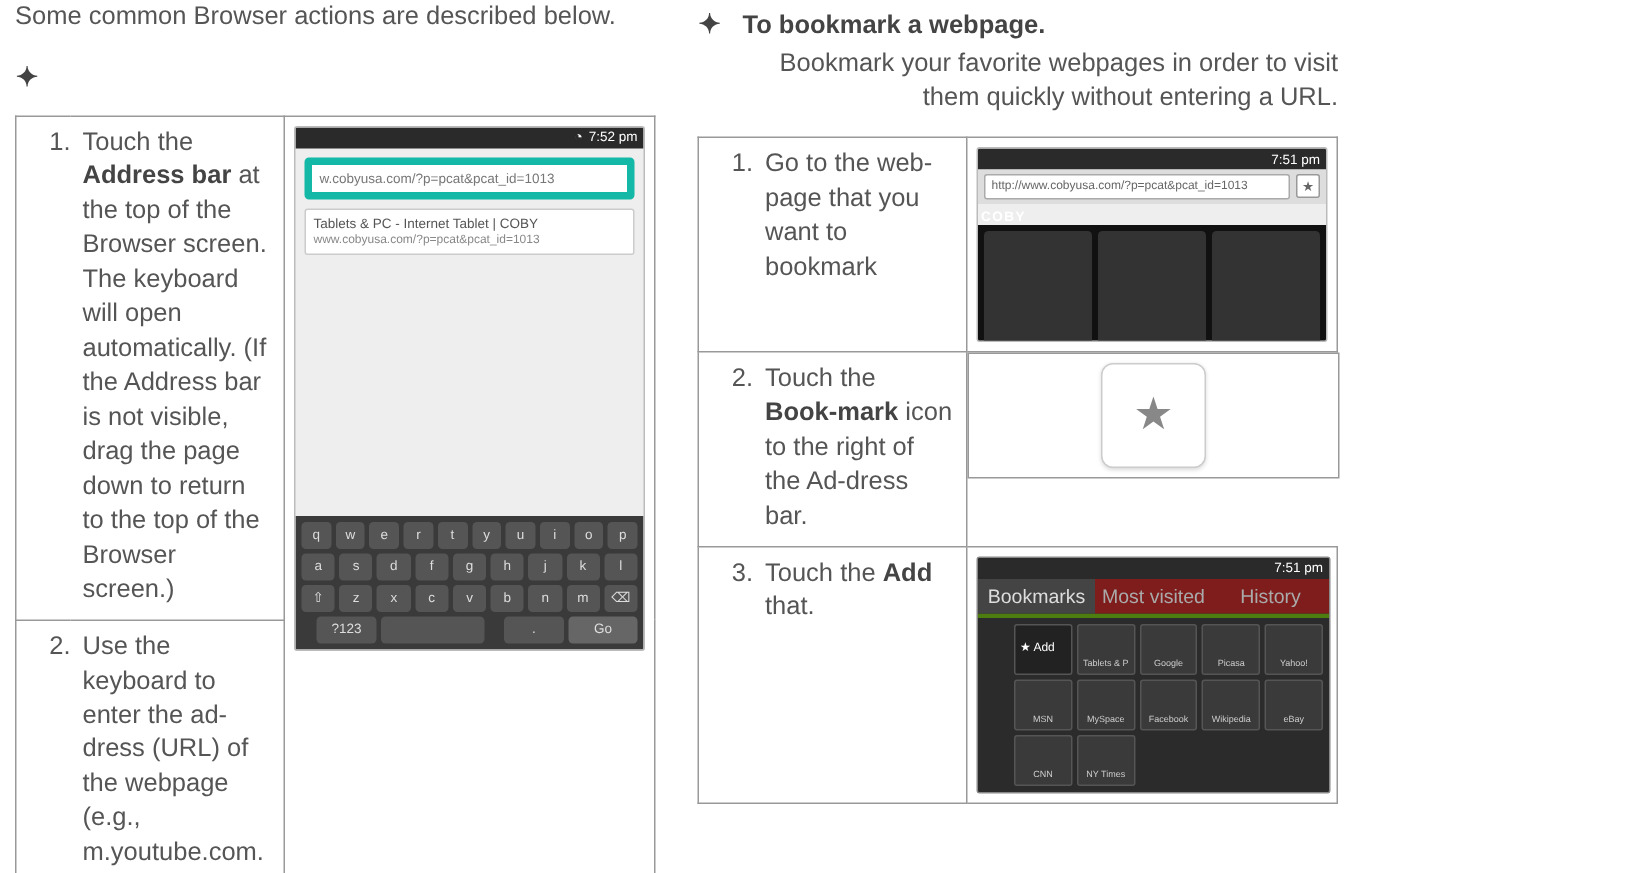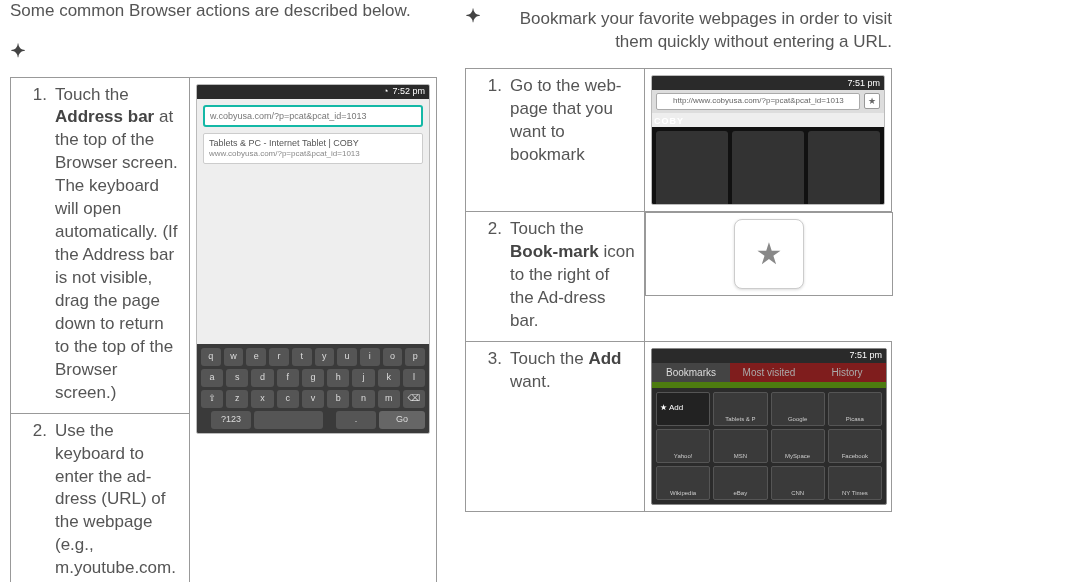--- a/index.html
+++ b/index.html
@@ -90,21 +90,21 @@
     height: 14px;
     display: flex;
     justify-content: flex-end;
     align-items: center;
     padding: 0 4px;
     gap: 4px;
   }
   .urlbox {
     margin: 6px;
     background: #fff;
-    border: 2px solid #14b8a6;
+    border: 5px solid #14b8a6;
     border-radius: 3px;
     font-size: 9px;
     color: #777;
     padding: 3px 5px;
     white-space: nowrap;
     overflow: hidden;
     text-overflow: ellipsis;
   }
   .suggest {
     margin: 0 6px 4px 6px;
@@ -164,21 +164,21 @@
     gap:4px;
     background:#ddd;
   }
   .urlline .field {
     flex:1;
     background:#fff;
     border:1px solid #aaa;
     border-radius:2px;
     font-size:8px;
     color:#666;
-    padding:2px 16px;
+    padding:2px 4px;
     white-space:nowrap;
     overflow:hidden;
   }
   .bm {
     width:14px;height:14px;
     background:#fff;border:1px solid #999;border-radius:2px;
     font-size:9px; color:#666;
     display:flex;align-items:center;justify-content:center;
   }
   .cobylogo {
@@ -203,37 +203,38 @@
   }
   .shot4inner {
     width:100%;
     background:#2b2b2b;
     border:1px solid #888;
     border-radius:2px;
     overflow:hidden;
   }
   .tabs {
     display:flex;
-    font-size:10px;
+    font-size:13px;
     color:#aaa;
-    border-bottom:6px solid #4d7c0f;
+    border-bottom:3px solid #4d7c0f;
     justify-content:flex-end;
   }
   .tab {
     flex:1;
     text-align:center;
     padding:3px 0;
     background:#7f1d1d;
   }
   .tab:first-child { background:#444; color:#ddd; }
   .grid {
     display:grid;
-    grid-template-columns: repeat(4, 1fr);
+    grid-template-columns: repeat(5, 1fr);
     gap:3px;
     padding:4px;
+    margin-left:20px;
   }
   .tile {
     height:30px;
     background:#3a3a3a;
     border:1px solid #555;
     border-radius:2px;
     font-size:6px;
     color:#ccc;
     display:flex;
     align-items:flex-end;
@@ -338,20 +339,21 @@
         </td>
       </tr>
     </tbody>
       </table>
   </div>
 
   <div class="col">
     <div class="heading">
       <span class="marker">✦</span>
       <div>
+        <span><span class="b">To bookmark a webpage</span><span>.</span></span>
         <div class="subtext">Bookmark your favorite webpages in order to visit them quickly without entering a URL.</div>
       </div>
     </div>
 
     <table class="box">
       <tbody>
           <tr>
         <td class="num">1.</td>
         <td class="txt">
           <span>Go to the web-page that you want to bookmark</span>
@@ -379,21 +381,21 @@
         <td class="txt">
           <span>Touch the </span><span class="b">Book-mark</span><span> icon to the right of the Ad-dress bar.</span>
         </td>
         <td class="img shot3">
           <div class="bigicon">★</div>
         </td>
       </tr>
       <tr>
         <td class="num">3.</td>
         <td class="txt">
-          <span>Touch the </span><span class="b">Add</span><span> want.</span>
+          <span>Touch the </span><span class="b">Add</span><span> that.</span>
         </td>
         <td class="img">
           <div class="shot4inner">
             <div class="statusbar">
               <span>7:51 pm</span>
             </div>
             <div class="tabs">
               <div class="tab">Bookmarks</div>
               <div class="tab">Most visited</div>
               <div class="tab">History</div>

